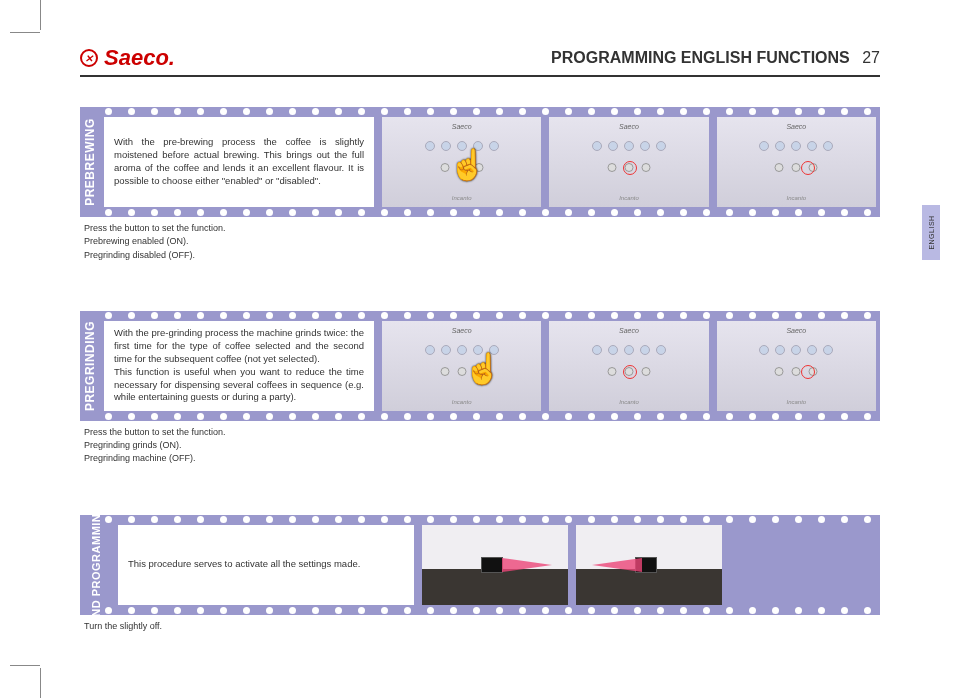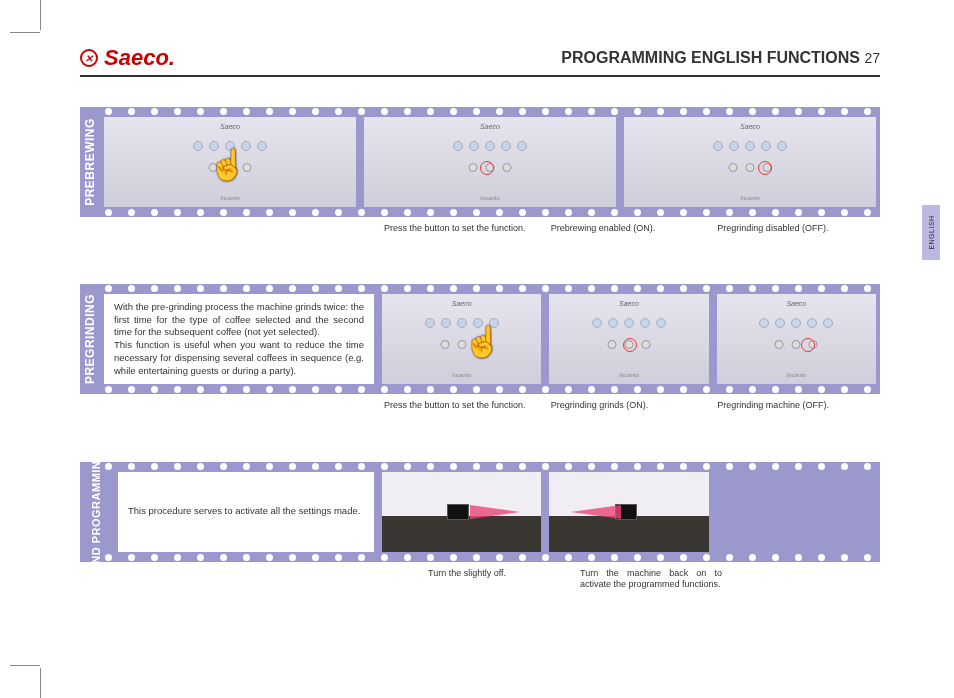--- a/index.html
+++ b/index.html
@@ -37,21 +37,21 @@
     font-size: 22px;
   }
   .logo-mark {
     width: 18px; height: 18px; border: 2px solid #c00; border-radius: 50%;
     margin-right: 6px; display: inline-flex; align-items: center; justify-content: center;
     font-size: 10px; color: #c00;
   }
   .heading {
     font-weight: bold; font-size: 16px; color: #333;
   }
-  .pagenum { font-size: 14px; color: #333; font-weight: normal;}
+  .pagenum { font-size: 16px; margin-left: 8px; color: #333; font-weight: normal;}
   
   .lang-tab {
     position: absolute;
     right: -60px; top: 160px;
     width: 18px; height: 55px;
     background: #b9b9e3;
     display: flex; align-items:center; justify-content:center;
   }
   .lang-tab span {
     transform: rotate(-90deg);
@@ -168,20 +168,21 @@
     width:0; height:0;
     border-top:7px solid transparent;
     border-bottom:7px solid transparent;
   }
   .arrow.right { border-left:50px solid rgba(236,70,120,0.8); left:55%; top:42%;}
   .arrow.left { border-right:50px solid rgba(236,70,120,0.8); right:55%; top:42%;}
 
   .captions {
     display: flex;
     margin-top: 4px;
+    flex-direction: column;
   }
   .cap-spacer { width: 300px; flex-shrink:0; }
   .cap {
     flex:1;
     font-size: 9px;
     color: #333;
     padding: 2px 6px 0 4px;
     line-height:1.25;
     text-align: justify;
   }
@@ -286,20 +287,23 @@
           <span></span>
           <span></span>
           <span></span>
           <span></span>
           <span></span>
           <span></span>
         </div>
       <div class="side-label">
         <span>PREBREWING</span>
       </div>
+      <div class="desc-cell">
+        <span>With the pre-brewing process the coffee is slightly moistened before actual brewing. This brings out the full aroma of the coffee and lends it an excellent flavour. It is possible to choose either "enabled" or "disabled".</span>
+      </div>
       <div class="img-cell">
         <div class="panel-illust">
           <div class="panel-brand">Saeco</div>
           <div class="panel-leds">
               <span></span>
               <span></span>
               <span></span>
               <span></span>
               <span></span>
             </div>
@@ -576,38 +580,37 @@
           <span></span>
           <span></span>
           <span></span>
           <span></span>
           <span></span>
           <span></span>
         </div>
       <div class="side-label" style="width:34px;">
         <span style="font-size:11px; text-align:center; line-height:1.2;">END PROGRAMMING</span>
       </div>
-      <div class="desc-cell" style="width:256px;">
+      <div class="desc-cell" style="width:296px;">
         <span>This procedure serves to activate all the settings made.</span>
       </div>
       <div class="img-cell">
         <div class="switch-panel">
           <div class="switch-slot"></div>
           <div class="arrow right"></div>
         </div>
       </div>
       <div class="img-cell">
         <div class="switch-panel">
           <div class="switch-slot"></div>
           <div class="arrow left"></div>
         </div>
       </div>
       <div class="img-cell empty"></div>
     </div>
     <div class="captions">
       <div class="cap-spacer"></div>
       <div class="cap">Turn the slightly off.</div>
-      <div class="cap">Turn the machine back on to activate the programmed functions.</div>
       <div class="cap"></div>
     </div>
   </div>
 
 </div>
 
 </body></html>

